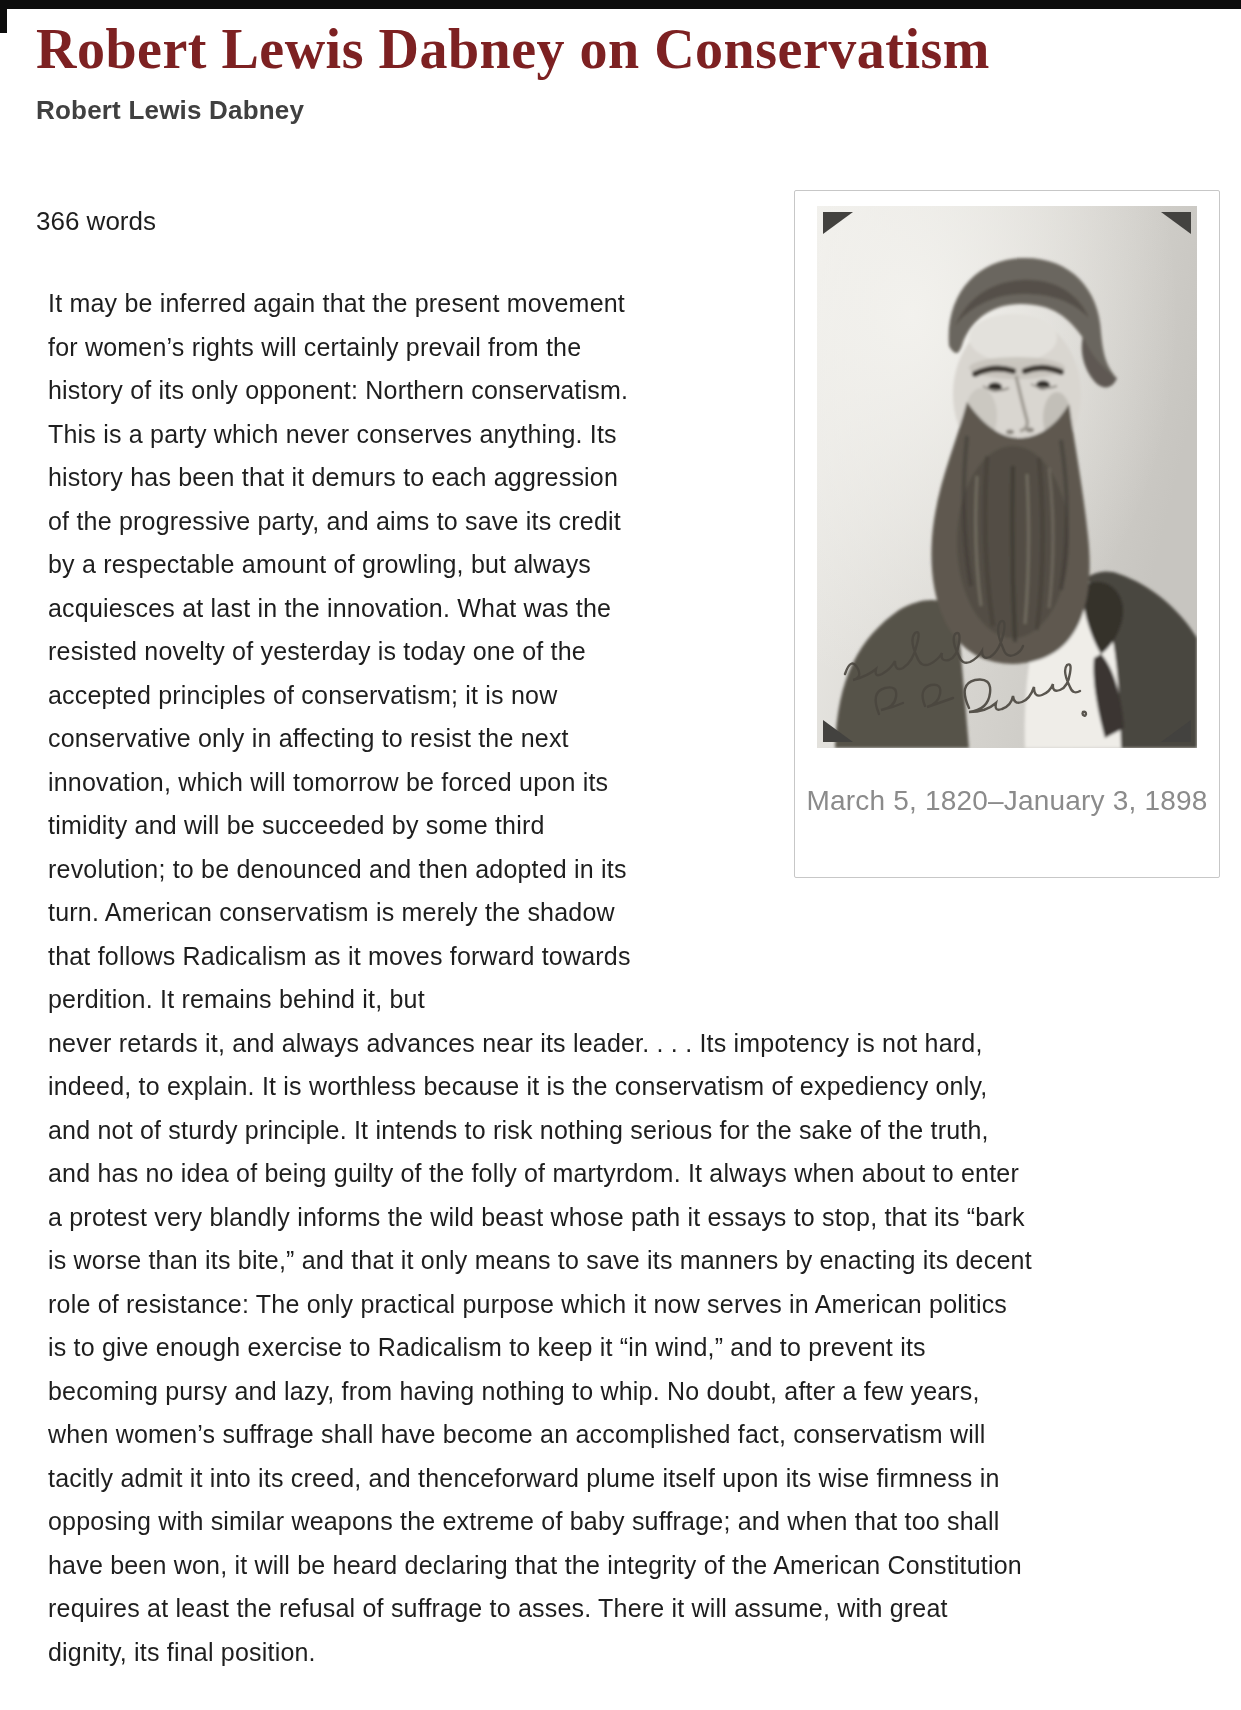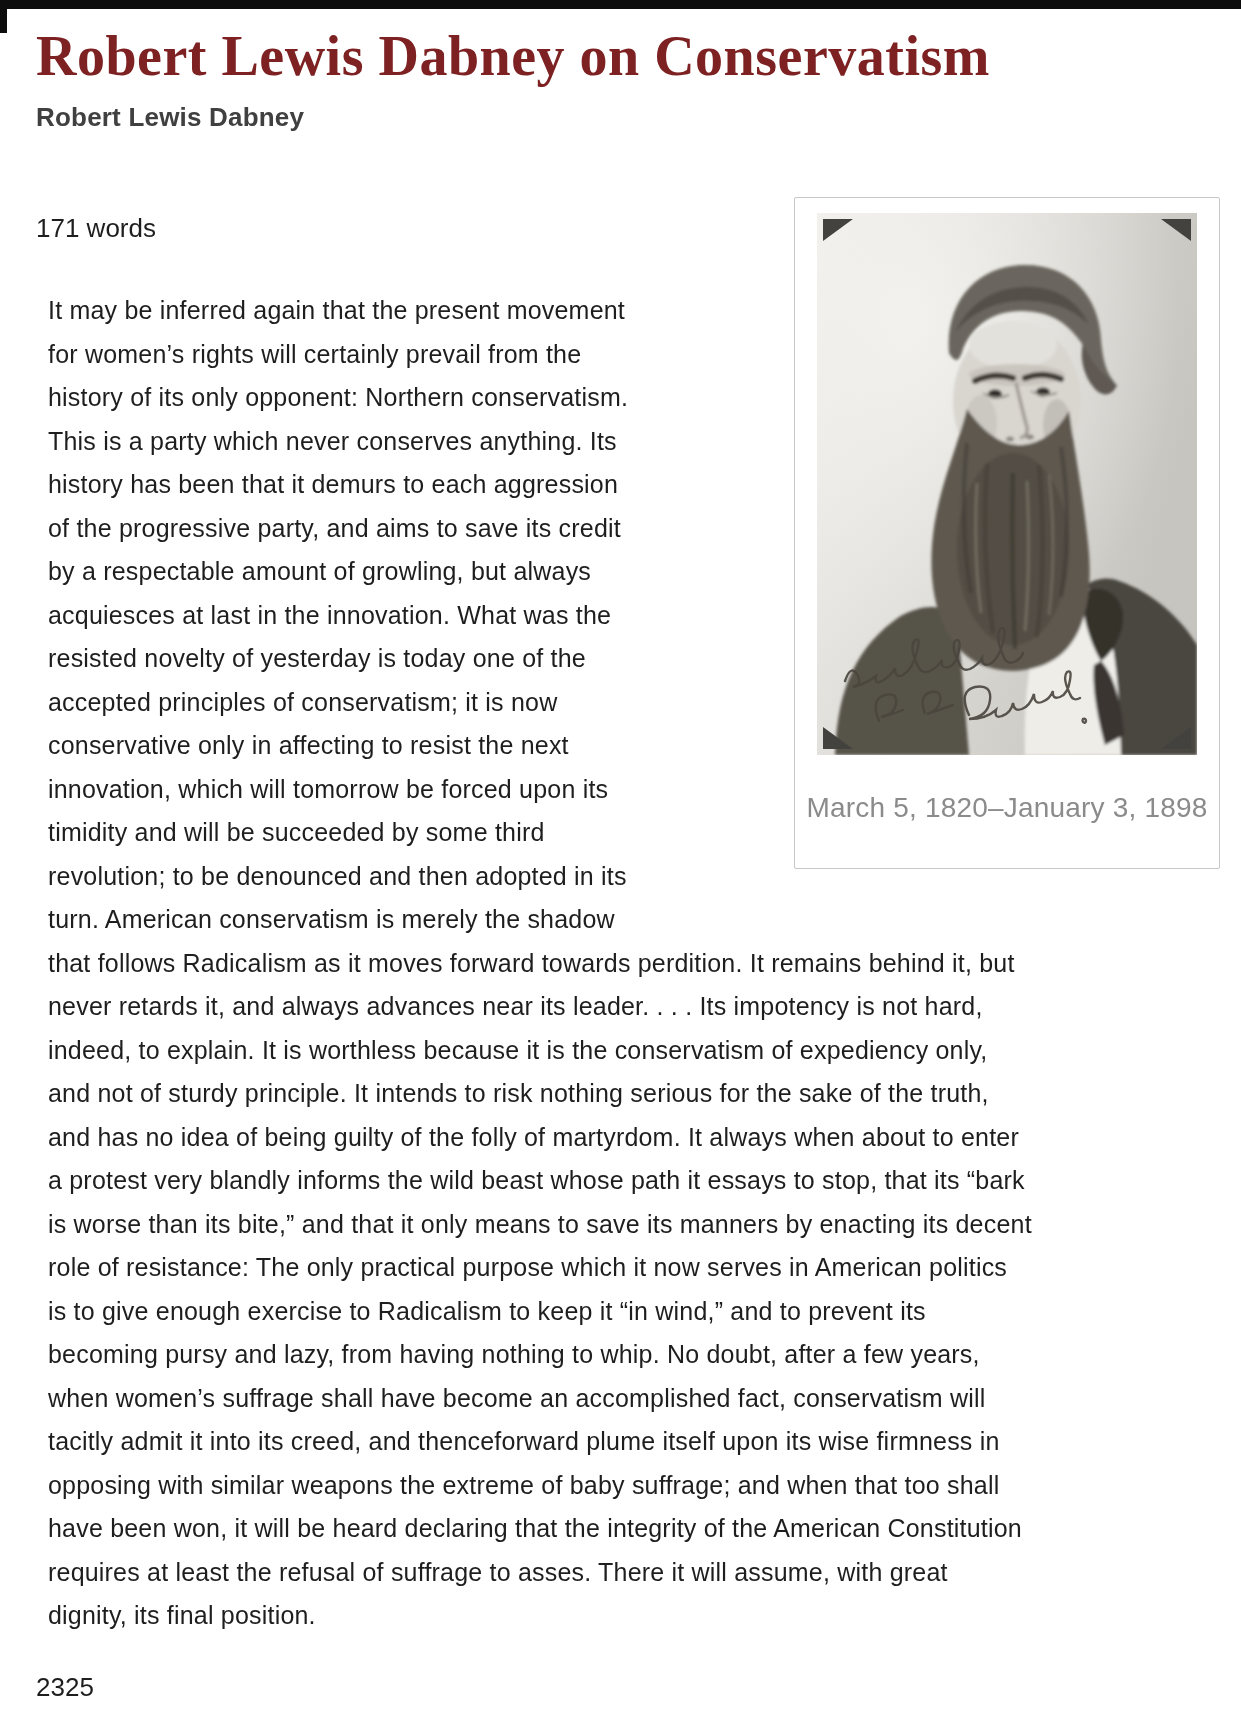--- a/index.html
+++ b/index.html
@@ -5,27 +5,27 @@
   html,body{margin:0;padding:0}
   body{
     width:1241px;height:1710px;background:#ffffff;overflow:hidden;position:relative;
     font-family:"Liberation Sans",sans-serif;color:#1e1e1e;
   }
   .top-bar{position:absolute;top:0;left:0;width:1241px;height:9px;background:#0d0d0d}
   .corner-sliver{position:absolute;top:0;left:0;width:7px;height:33px;background:#0d0d0d}
   .content{padding:12px 21px 0 36px}
   h1.title{
     font-family:"Liberation Serif",serif;font-weight:bold;color:#7d2122;
-    font-size:56px;line-height:1.04;margin:15px 0 0 0;letter-spacing:.5px;
+    font-size:56px;line-height:1.04;margin:8px 0 0 0;letter-spacing:.5px;
   }
   .author{font-size:26px;font-weight:bold;color:#404040;margin-top:17px;letter-spacing:.2px}
   figure.portrait{
     float:right;width:424px;margin:64px 0 62px 70px;
     border:1px solid #c7c7c7;border-radius:2px;background:#fff;
-    padding:15px 0 0 0;text-align:center;
+    padding:15px 0 16px 0;text-align:center;
   }
   svg.photo{width:380px;height:542px;display:block;margin:0 auto}
   figcaption{font-size:28px;color:#8b8b8b;margin:37px 0 44px 0;letter-spacing:.2px}
   p.wordcount{font-size:26px;line-height:30px;margin:80px 0 0 0}
   p.body{
     font-size:25px;line-height:43.5px;margin:46px 0 0 12px;
     white-space:pre-line;letter-spacing:.2px;
   }
   p.year{font-size:26px;margin:34px 0 0 0}
 </style>
@@ -119,21 +119,21 @@
       <g fill="#43423f">
         <path d="M6,6 L36,6 L6,28 Z"></path>
         <path d="M374,6 L374,28 L344,6 Z"></path>
         <path d="M6,536 L6,514 L36,536 Z"></path>
         <path d="M374,536 L344,536 L374,514 Z"></path>
       </g>
     </svg>
     <figcaption>March 5, 1820–January 3, 1898</figcaption>
   </figure>
 
-  <p class="wordcount">171 words</p>
+  <p class="wordcount">366 words</p>
 
   <p class="body">It may be inferred again that the present movement
 for women’s rights will certainly prevail from the
 history of its only opponent: Northern conservatism.
 This is a party which never conserves anything. Its
 history has been that it demurs to each aggression
 of the progressive party, and aims to save its credit
 by a respectable amount of growling, but always
 acquiesces at last in the innovation. What was the
 resisted novelty of yesterday is today one of the

